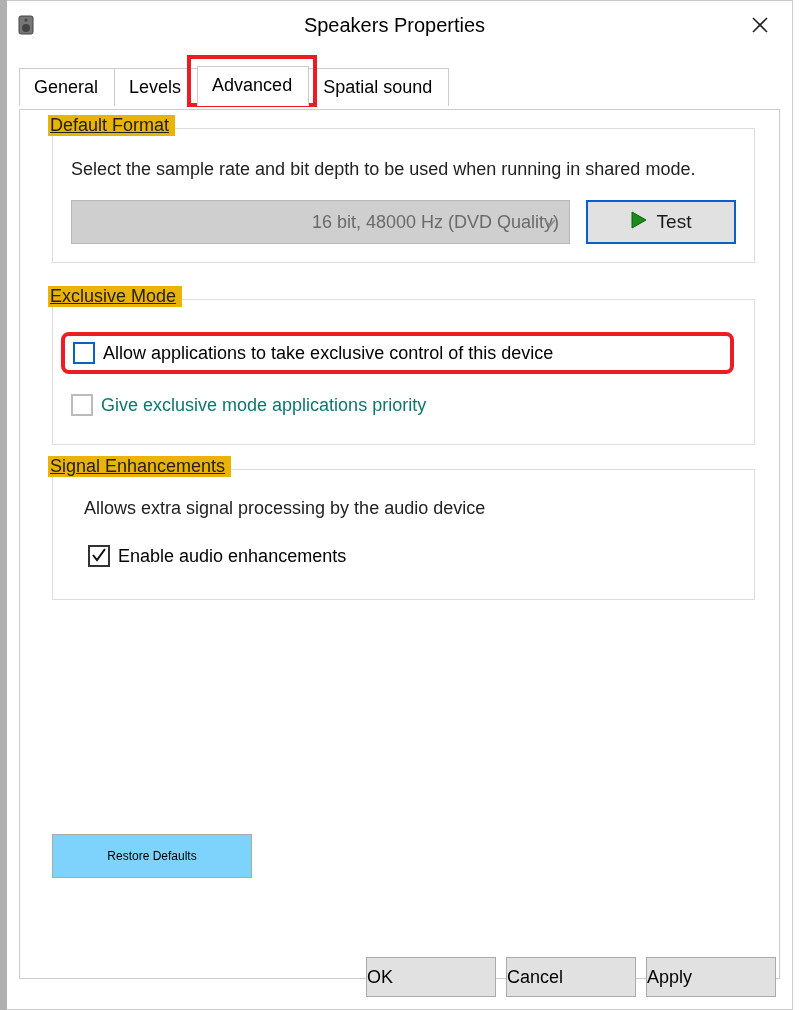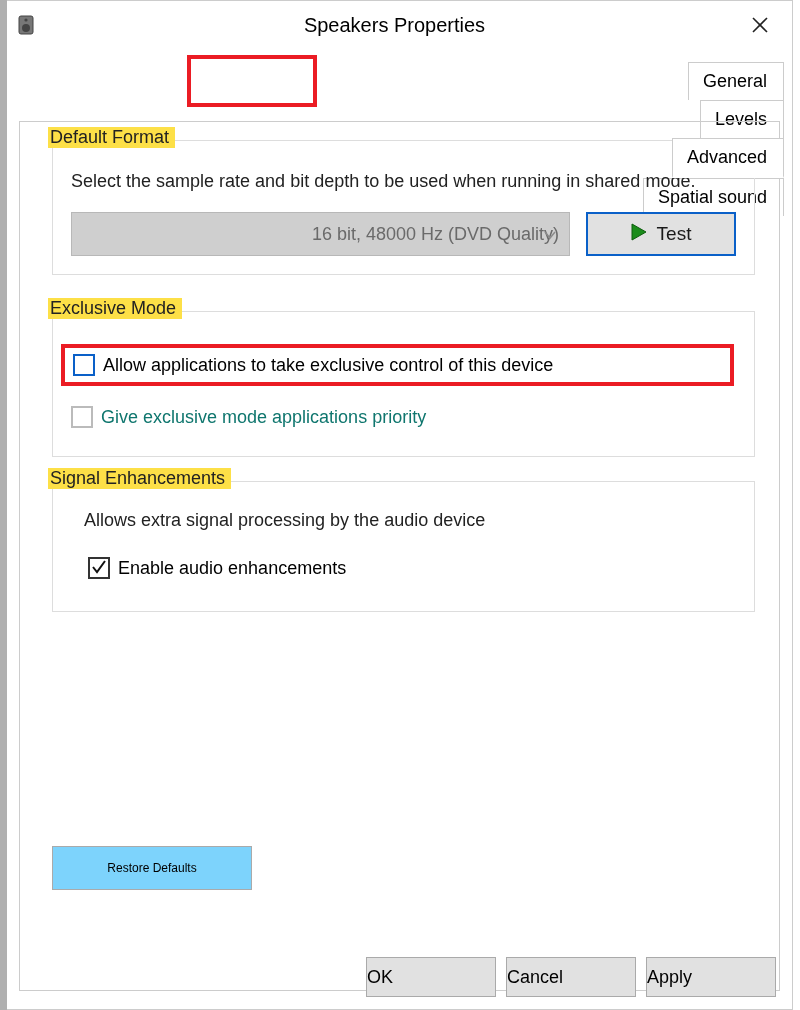--- a/index.html
+++ b/index.html
@@ -49,26 +49,25 @@
   }
   .close-btn {
     width: 40px;
     height: 36px;
     display: flex;
     align-items: center;
     justify-content: center;
     font-size: 20px;
   }
   .tabstrip {
-    margin: 12px 8px 16px 12px;
+    margin: 12px 8px 4px 12px;
     display: flex;
     align-items: flex-end;
     position: relative;
     height: 44px;
-    flex-direction: column;
   }
   .tab {
     padding: 8px 16px 8px 14px;
     font-size: 18px;
     border: 1px solid #ccc;
     border-bottom: none;
     background: #fff;
     position: relative;
     top: 1px;
     cursor: default;
@@ -98,22 +97,23 @@
   }
   .group-wrap {
     position: relative;
   }
   .group-title {
     font-size: 18px;
     color: #222;
     position: absolute;
     top: -13px;
     left: -4px;
-    background: #fde047;
+    background: #eab308;
     padding: 0 6px 0 2px;
+    text-decoration: underline;
   }
   .desc {
     font-size: 18px;
     color: #222;
     line-height: 1.4;
     margin-bottom: 18px;
   }
   .format-row {
     display: flex;
     gap: 16px;
@@ -148,20 +148,21 @@
     font-size: 19px;
     color: #1a1a1a;
   }
   .check-row {
     display: flex;
     align-items: center;
     gap: 8px;
     font-size: 18px;
     margin: 4px 0 14px 0;
     padding: 4px 4px;
+    border-radius: 8px;
   }
   .check-box {
     width: 22px;
     height: 22px;
     border: 2px solid #333;
     display: inline-flex;
     align-items: center;
     justify-content: center;
     flex-shrink: 0;
     background: #fff;

